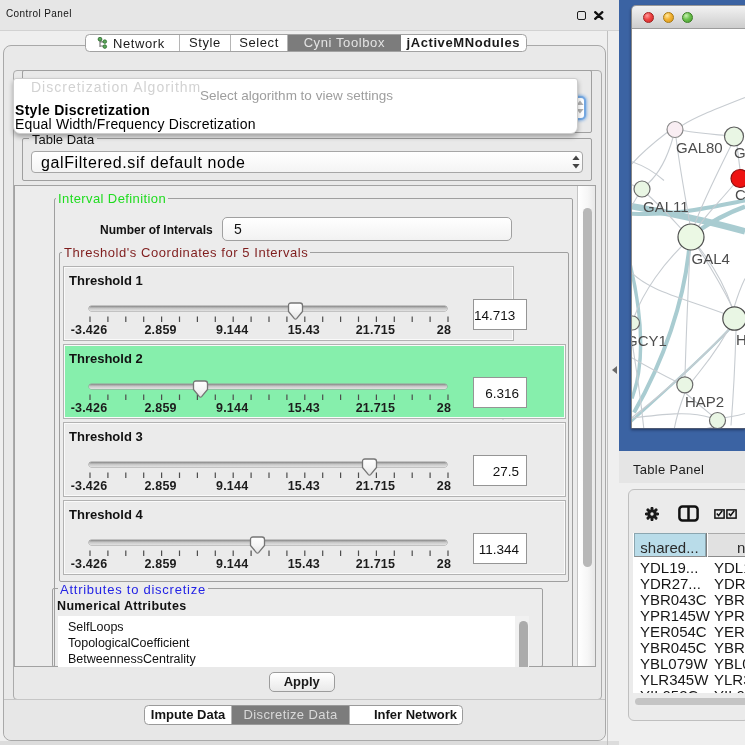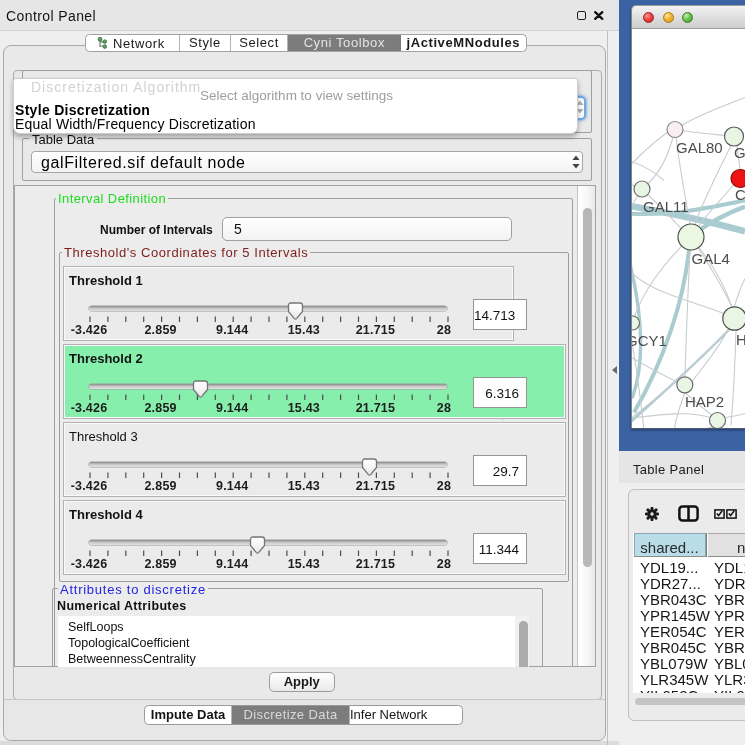--- a/index.html
+++ b/index.html
@@ -1,19 +1,19 @@
 <!DOCTYPE html>
 <html><head><meta charset="utf-8"><style>
 *{margin:0;padding:0;box-sizing:border-box}
 body{width:745px;height:745px;background:#efefef;font-family:"Liberation Sans",sans-serif;position:relative;overflow:hidden}
 .abs{position:absolute}
 </style></head><body>
 
 <div class="abs" style="left:0;top:0;width:619px;height:31px;background:#e6e6e6;border-bottom:1px solid #d2d2d2"></div>
-<div class="abs" style="left:6px;top:8px;font-size:14px;letter-spacing:0.4px;color:#141414">Control Panel</div>
+<div class="abs" style="left:6px;top:8px;font-size:10px;letter-spacing:0.4px;color:#141414">Control Panel</div>
 <div class="abs" style="left:576.5px;top:10.5px;width:9.5px;height:9.5px;border:1.6px solid #1c1c1c;border-radius:2px"></div>
 <svg class="abs" style="left:594px;top:11px;width:9.5px;height:9px" viewBox="0 0 9.5 9">
 <path d="M1.2 1.2 L8.3 7.8 M8.3 1.2 L1.2 7.8" stroke="#111" stroke-width="2.3" stroke-linecap="round"></path>
   </svg>
 
 <div class="abs" style="left:3px;top:45px;width:603px;height:696px;background:#e9e9e9;border:1px solid #a9a9a9;border-radius:8px"></div>
 <div class="abs" style="left:13px;top:69.5px;width:589px;height:630px;background:#e9e9e9;border:1px solid #ababab;border-radius:4px"></div>
 <div class="abs" style="left:0;top:741px;width:619px;height:4px;background:#dcdcdc"></div>
 <div class="abs" style="left:607px;top:31px;width:1px;height:714px;background:#c0c0c0"></div>
 
@@ -155,21 +155,21 @@
 <stop offset="0" stop-color="#ffffff"></stop>
           <stop offset="0.55" stop-color="#f4f4f4"></stop>
           <stop offset="1" stop-color="#e3e3e3"></stop>
         </linearGradient>
       </defs>
 <path d="M 4,1 L 13,1 Q 15.5,1 15.5,3.5 L 15.5,9.5 L 9.6,16.6 Q 8.5,17.8 7.4,16.6 L 1.5,9.5 L 1.5,3.5 Q 1.5,1 4,1 Z" fill="url(#thg199)" stroke="#757575" stroke-width="1.3"></path>
     </svg>
 <div style="position:absolute;left:409px;top:32px;width:54px;height:31px;background:#fff;border:1px solid #959595;font-size:13.5px;color:#111;text-align:right;line-height:31px;padding-right:7px;box-sizing:border-box">6.316</div>
 </div>
 <div style="position:absolute;left:63px;top:422px;width:503px;height:75px;background:#ebebeb;border:1px solid #b2b2b2;box-shadow:inset 0 0 0 1px #fafafa">
-<div style="position:absolute;left:5px;top:6px;font-size:13px;font-weight:normal;color:#111">Threshold 3</div>
+<div style="position:absolute;left:5px;top:6px;font-size:13px;font-weight:bold;color:#111">Threshold 3</div>
 <div style="position:absolute;left:25px;top:39px;width:358px;height:5px;border-radius:2.5px;background:linear-gradient(#888,#c6c6c6 45%,#e2e2e2);box-shadow:0 0 0 0.5px #9a9a9a"></div>
 <svg style="position:absolute;left:24px;top:49px;width:362px;height:7px" viewBox="0 0 362 7">
       <line x1="2.0" y1="0.5" x2="2.0" y2="6" stroke="#4d4d4d" stroke-width="1.2"></line>
       <line x1="19.9" y1="0.5" x2="19.9" y2="6" stroke="#4d4d4d" stroke-width="1.2"></line>
       <line x1="37.8" y1="0.5" x2="37.8" y2="6" stroke="#4d4d4d" stroke-width="1.2"></line>
       <line x1="55.7" y1="0.5" x2="55.7" y2="6" stroke="#4d4d4d" stroke-width="1.2"></line>
       <line x1="73.6" y1="0.5" x2="73.6" y2="6" stroke="#4d4d4d" stroke-width="1.2"></line>
       <line x1="91.5" y1="0.5" x2="91.5" y2="6" stroke="#4d4d4d" stroke-width="1.2"></line>
       <line x1="109.4" y1="0.5" x2="109.4" y2="6" stroke="#4d4d4d" stroke-width="1.2"></line>
       <line x1="127.3" y1="0.5" x2="127.3" y2="6" stroke="#4d4d4d" stroke-width="1.2"></line>
@@ -196,21 +196,21 @@
 <svg style="position:absolute;left:297.0px;top:35px;width:17px;height:19px" viewBox="0 0 17 19">
 <defs>
         <linearGradient id="thg368" x1="0" y1="0" x2="0" y2="1">
 <stop offset="0" stop-color="#ffffff"></stop>
           <stop offset="0.55" stop-color="#f4f4f4"></stop>
           <stop offset="1" stop-color="#e3e3e3"></stop>
         </linearGradient>
       </defs>
 <path d="M 4,1 L 13,1 Q 15.5,1 15.5,3.5 L 15.5,9.5 L 9.6,16.6 Q 8.5,17.8 7.4,16.6 L 1.5,9.5 L 1.5,3.5 Q 1.5,1 4,1 Z" fill="url(#thg368)" stroke="#757575" stroke-width="1.3"></path>
     </svg>
-<div style="position:absolute;left:409px;top:32px;width:54px;height:31px;background:#fff;border:1px solid #959595;font-size:13.5px;color:#111;text-align:right;line-height:31px;padding-right:7px;box-sizing:border-box">29.7</div>
+<div style="position:absolute;left:409px;top:32px;width:54px;height:31px;background:#fff;border:1px solid #959595;font-size:13.5px;color:#111;text-align:right;line-height:31px;padding-right:7px;box-sizing:border-box">27.5</div>
 </div>
 <div style="position:absolute;left:63px;top:500px;width:503px;height:75px;background:#ebebeb;border:1px solid #b2b2b2;box-shadow:inset 0 0 0 1px #fafafa">
 <div style="position:absolute;left:5px;top:6px;font-size:13px;font-weight:bold;color:#111">Threshold 4</div>
 <div style="position:absolute;left:25px;top:39px;width:358px;height:5px;border-radius:2.5px;background:linear-gradient(#888,#c6c6c6 45%,#e2e2e2);box-shadow:0 0 0 0.5px #9a9a9a"></div>
 <svg style="position:absolute;left:24px;top:49px;width:362px;height:7px" viewBox="0 0 362 7">
       <line x1="2.0" y1="0.5" x2="2.0" y2="6" stroke="#4d4d4d" stroke-width="1.2"></line>
       <line x1="19.9" y1="0.5" x2="19.9" y2="6" stroke="#4d4d4d" stroke-width="1.2"></line>
       <line x1="37.8" y1="0.5" x2="37.8" y2="6" stroke="#4d4d4d" stroke-width="1.2"></line>
       <line x1="55.7" y1="0.5" x2="55.7" y2="6" stroke="#4d4d4d" stroke-width="1.2"></line>
       <line x1="73.6" y1="0.5" x2="73.6" y2="6" stroke="#4d4d4d" stroke-width="1.2"></line>
@@ -258,21 +258,21 @@
 <div class="abs" style="left:68px;top:636px;font-size:12.5px;color:#111">TopologicalCoefficient</div>
 <div class="abs" style="left:68px;top:652px;font-size:12.5px;color:#111">BetweennessCentrality</div>
 <div class="abs" style="left:515px;top:616px;width:14px;height:51px;background:#f1f1f1"></div>
 <div class="abs" style="left:518.5px;top:621px;width:9px;height:46px;background:#ababab;border-radius:4.5px 4.5px 0 0"></div>
 
 <div class="abs" style="left:4px;top:699px;width:601px;height:41px;background:#e7e7e7;border-top:1px solid #c6c6c6;border-radius:0 0 8px 8px"></div>
 <div class="abs" style="left:268.5px;top:671.5px;width:66.5px;height:20px;background:linear-gradient(#ffffff,#e9e9e9);border:1px solid #9c9c9c;border-radius:5px;font-size:13px;font-weight:bold;text-align:center;line-height:18px;color:#1a1a1a">Apply</div>
 <div class="abs" style="left:144px;top:705px;width:319px;height:19.5px;background:#fff;border:1px solid #9a9a9a;border-radius:4.5px;overflow:hidden;display:flex;font-size:13px;color:#141414">
 <div style="width:87px;text-align:center;line-height:17.5px;border-right:1px solid #b5b5b5;font-weight:bold">Impute Data</div>
 <div style="width:117px;text-align:center;line-height:17.5px;letter-spacing:0.4px;background:#7c7c7c;color:#d9d9d9">Discretize Data</div>
-<div style="width:108px;text-align:left;line-height:17.5px;border-left:1px solid #b5b5b5;font-weight:normal">Infer Network</div>
+<div style="width:108px;text-align:right;line-height:17.5px;border-left:1px solid #b5b5b5;font-weight:bold">Infer Network</div>
 </div>
 
 <div class="abs" style="left:612px;top:366px;width:0;height:0;border-top:4px solid transparent;border-bottom:4px solid transparent;border-right:5px solid #6a6a6a"></div>
 
 <div class="abs" style="left:619px;top:0;width:126px;height:451px;background:#3b63a3"></div>
 
 <div class="abs" style="left:631px;top:5px;width:114px;height:423px;border-left:1px solid #888;border-top:1px solid #999;border-radius:5px 0 0 0;overflow:hidden;box-shadow:0 2px 3px rgba(0,0,20,0.45)">
 <div style="position:absolute;left:0;top:0;width:114px;height:22.5px;background:linear-gradient(#f2f2f2,#cdcdcd);border-bottom:1px solid #9c9c9c"></div>
 <div style="position:absolute;left:11px;top:6px;width:11px;height:11px;border-radius:50%;background:radial-gradient(circle at 35% 30%,#ff9a9a,#ee4444 45%,#cf2222);border:0.5px solid #a02020"></div>
 <div style="position:absolute;left:30.5px;top:6px;width:11px;height:11px;border-radius:50%;background:radial-gradient(circle at 35% 30%,#ffe9a0,#f2b233 45%,#d89416);border:0.5px solid #a87a10"></div>

